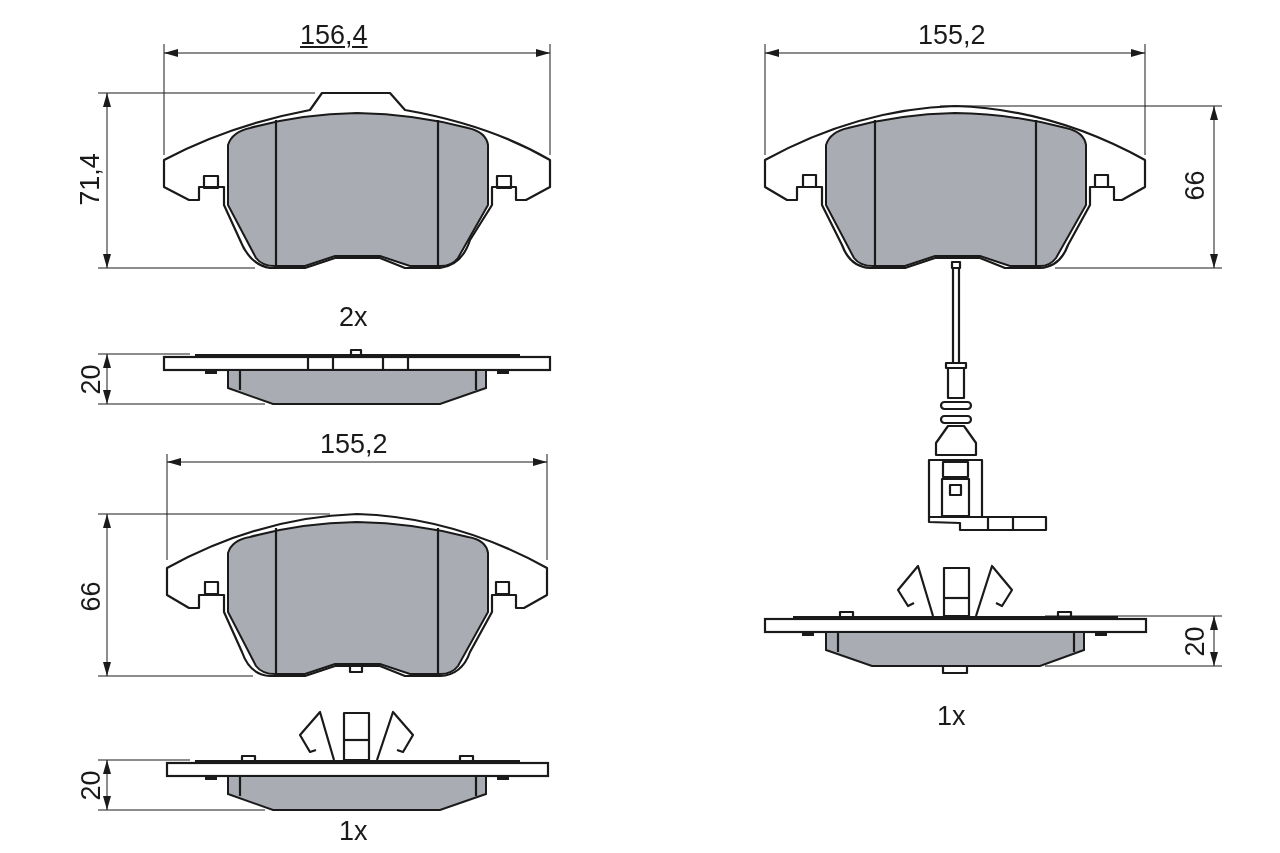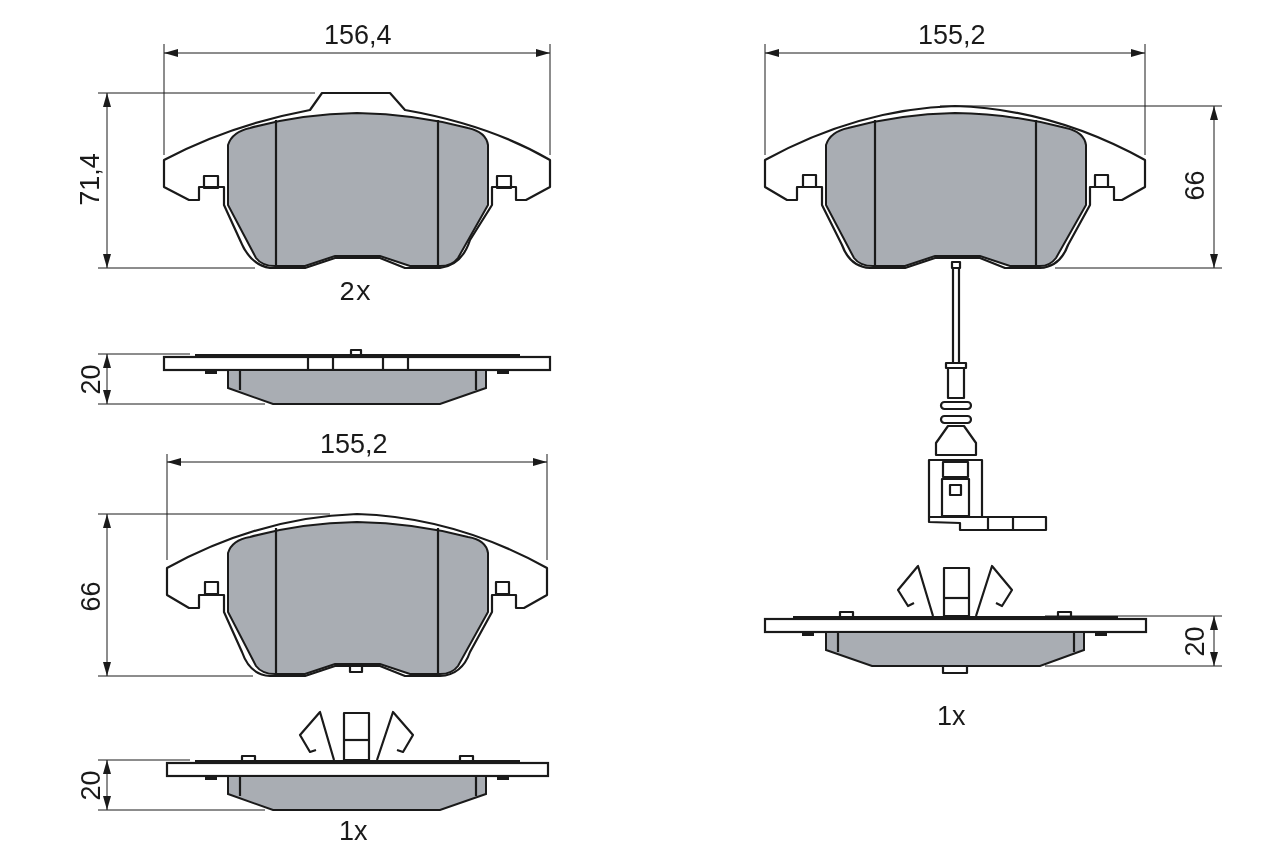--- a/index.html
+++ b/index.html
@@ -149,23 +149,23 @@
     <rect class="ln" x="943" y="666" width="24" height="7" fill="#fff"></rect>
     <g>
       <path class="ln" d="M933,616 L918,566 L898,590 L908,606 L914,603"></path>
       <path class="ln" d="M976,616 L992,566 L1012,590 L1002,606 L996,603"></path>
       <rect class="ln" x="944" y="568" width="25" height="48" fill="#fff"></rect>
       <line class="ln" x1="944" y1="598" x2="969" y2="598"></line>
     </g>
   </g>
 </svg>
 
-<div class="lbl" style="left:324px; top:22px;">156,4</div>
+<div class="lbl" style="left:300px; top:22px;text-decoration:underline;">156,4</div>
 <div class="lbl v" style="left:64px; top:166px;">71,4</div>
-<div class="lbl" style="left:339px; top:280px;font-family:Liberation Mono, monospace;">2x</div>
+<div class="lbl" style="left:339px; top:304px;">2x</div>
 <div class="lbl v" style="left:76px; top:366px;">20</div>
 
 <div class="lbl" style="left:320px; top:431px;">155,2</div>
 <div class="lbl v" style="left:76px; top:583px;">66</div>
 <div class="lbl v" style="left:76px; top:772px;">20</div>
 <div class="lbl" style="left:339px; top:818px;">1x</div>
 
 <div class="lbl" style="left:918px; top:22px;">155,2</div>
 <div class="lbl v" style="left:1180px; top:172px;">66</div>
 <div class="lbl v" style="left:1180px; top:628px;">20</div>

